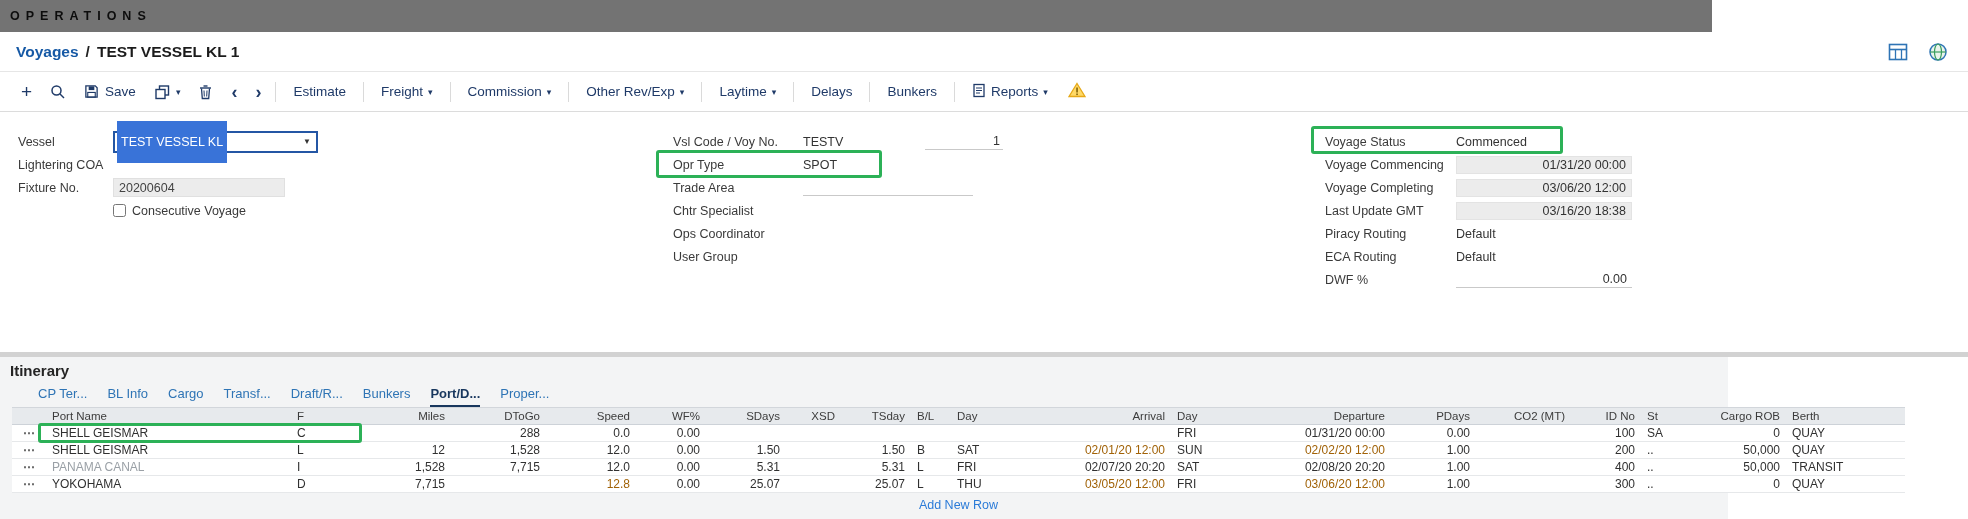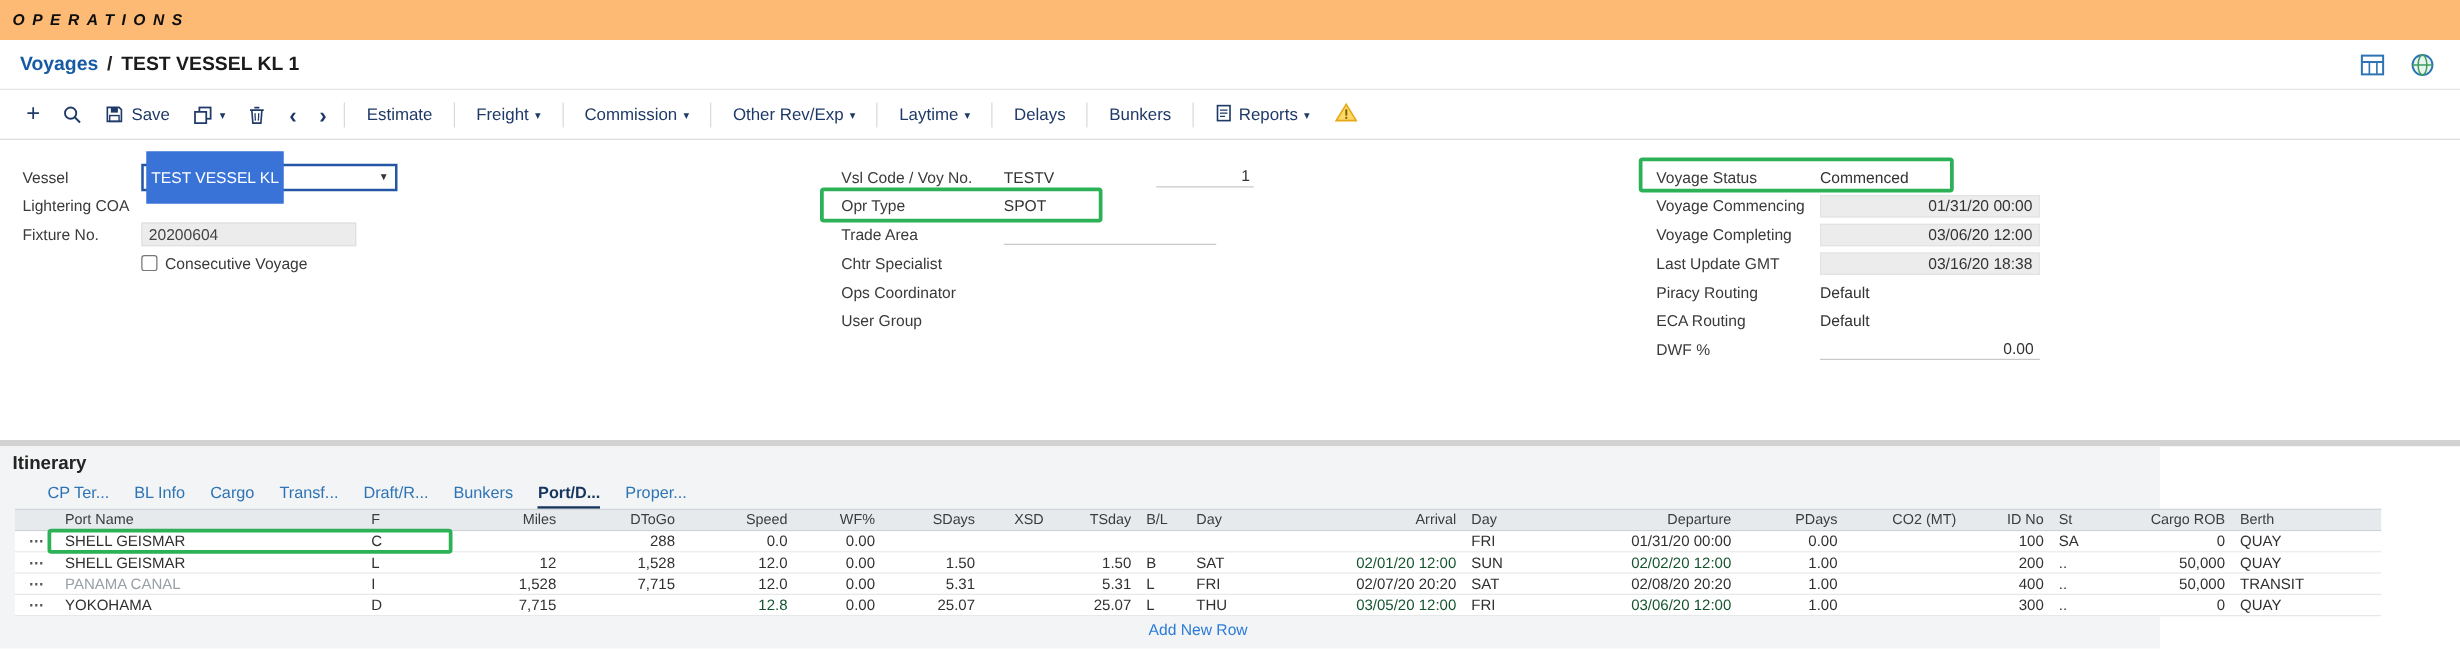--- a/index.html
+++ b/index.html
@@ -1,21 +1,21 @@
 <!DOCTYPE html>
 <html><head>
 <meta charset="utf-8">
 <style>
   * { box-sizing: border-box; margin: 0; padding: 0; }
   html,body { background:#ffffff; }
   body { font-family:"Liberation Sans", sans-serif; }
   .screen { position:relative; width:1968px; height:519px; background:#fff; overflow:hidden; }
 
   
-  .topbar { position:absolute; left:0; top:0; width:1968px; height:32px; background:#fdba74;font-style:italic; }
+  .topbar { position:absolute; left:0; top:0; width:1712px; height:32px; background:#737373; }
   .topbar .optitle { display:inline-block; padding-left:10px; line-height:32px; color:#0d0d0d;
     font-weight:bold; font-size:12.5px; letter-spacing:6px; }
 
   
   .bcrow { position:absolute; left:0; top:32px; width:1968px; height:40px; background:#fff;
     border-bottom:1px solid #e6e6e6; display:flex; align-items:center; padding-left:16px; }
   .bc-section { color:#1659a5; font-weight:bold; font-size:15.5px; cursor:pointer; }
   .bc-sep { margin:0 7px; color:#222; font-weight:bold; font-size:15.5px; }
   .bc-title { color:#1b1b1b; font-weight:bold; font-size:15.5px; }
   .bc-icons { position:absolute; right:20px; top:0; height:40px; display:flex; align-items:center; gap:20px; }
@@ -97,21 +97,21 @@
   .c-day   { width:55px; }
   .c-arr   { width:165px; text-align:right; }
   .c-day2  { width:55px; }
   .c-dep   { width:165px; text-align:right; }
   .c-pdays { width:85px;  text-align:right; }
   .c-co2   { width:95px;  text-align:right; }
   .c-id    { width:70px;  text-align:right; }
   .c-st    { width:45px; }
   .c-rob   { width:100px; text-align:right; }
   .c-berth { width:110px; }
-  .link { color:#14532d; }
+  .link { color:#a16207; }
   .dim  { color:#9aa0a6; }
 
   .add-row { position:absolute; left:12px; top:138px; width:1893px; text-align:center; }
   .add-row span { color:#2b7bd8; font-size:12.5px; cursor:pointer; }
 
   
   .ann { position:absolute; border:3px solid #2cb157; border-radius:3px; pointer-events:none; z-index:6; }
   #ann-opr    { left:656px;  top:150px; width:226px; height:28px; }
   #ann-status { left:1311px; top:126px; width:252px; height:28px; }
   #ann-port   { left:38px;   top:423px; width:324px; height:20px; }

